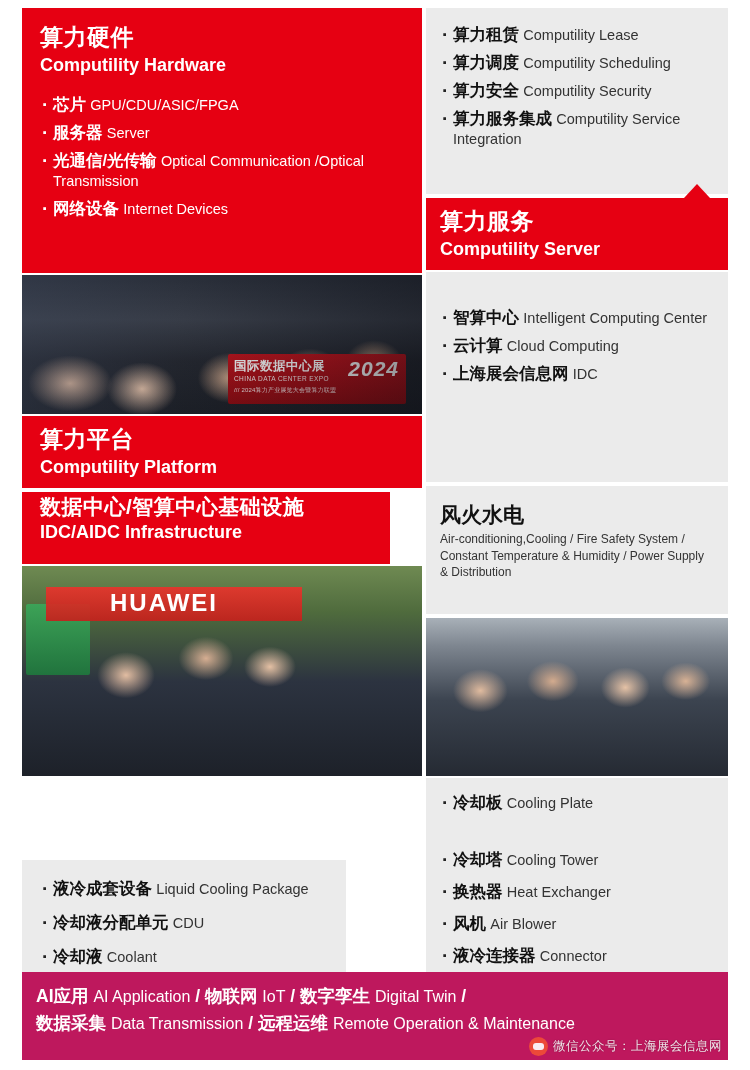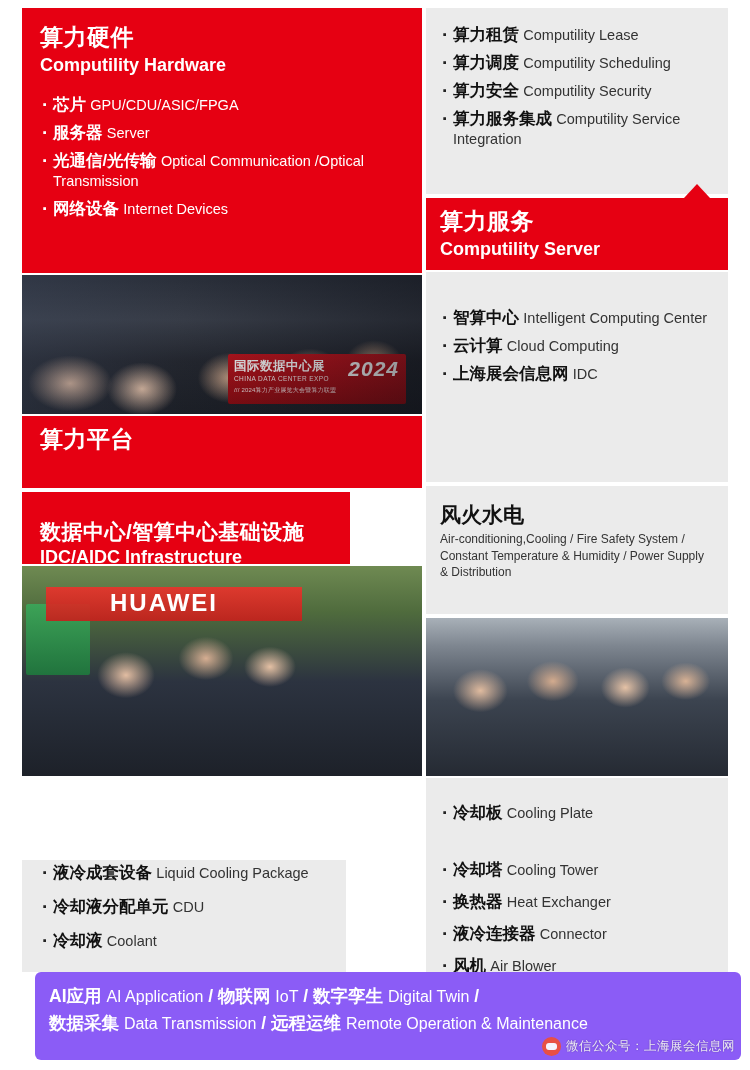--- a/index.html
+++ b/index.html
@@ -163,28 +163,27 @@
   .notch {
     position: absolute;
     width: 0; height: 0;
     border-left: 13px solid transparent;
     border-right: 13px solid transparent;
   }
 
   
   .bottom {
     position: absolute;
-    left: 13px;
+    left: 0;
     bottom: 0;
     width: 706px;
     height: 88px;
-    background: #8b5cf6;
+    background: #be185d;
     color: #fff;
     padding: 11px 14px;
-    border-radius: 6px;
   }
   .bottom .line {
     font-size: 17.5px;
     line-height: 1.55;
     font-weight: bold;
   }
   .bottom .en {
     font-weight: normal;
     font-size: 16px;
   }
@@ -295,79 +294,80 @@
       </li>
       <li>
         <span class="cn">上海展会信息网</span>
         <span class="en">IDC</span>
       </li>
     </ul>
   </div>
 
   <div class="panel red" style="left:0; top:408px; width:400px; height:72px; padding:10px 18px;">
     <div class="hdr-cn">算力平台</div>
-  </div>
-
-  <div class="panel red" style="left:0; top:484px; width:328px; height:72px; padding:27px 18px;">
+    <div class="hdr-en">Computility Platform</div>
+  </div>
+
+  <div class="panel red" style="left:0; top:484px; width:368px; height:72px; padding:2px 18px;">
     <div class="hdr-cn small">数据中心/智算中心基础设施</div>
     <div class="hdr-en">IDC/AIDC Infrastructure</div>
   </div>
 
   <div class="panel grey" style="left:404px; top:478px; width:302px; height:128px; padding:16px 14px;">
     <div style="font-size:21px; font-weight:bold; color:#111; line-height:1.2;">风火水电</div>
     <div style="font-size:12px; color:#333; line-height:1.38; margin-top:4px;">Air-conditioning,Cooling / Fire Safety System / Constant Temperature &amp; Humidity / Power Supply &amp; Distribution</div>
   </div>
 
   <div class="photo crowd2" style="left:0; top:558px; width:400px; height:210px;padding-left:24px;">
     <div class="green-sign"></div>
     <div class="huawei-bar"></div>
     <div class="huawei-txt">HUAWEI</div>
   </div>
 
   <div class="photo crowd3" style="left:404px; top:610px; width:302px; height:158px;"></div>
 
 
-  <div class="panel grey" style="left:0; top:852px; width:324px; height:112px; padding:2px 18px;">
+  <div class="panel grey" style="left:0; top:852px; width:324px; height:112px; padding:18px 18px;">
     <ul class="bul">
       <li style="margin-bottom:13px;">
         <span class="cn">液冷成套设备</span>
         <span class="en">Liquid Cooling Package</span>
       </li>
       <li style="margin-bottom:13px;">
         <span class="cn">冷却液分配单元</span>
         <span class="en">CDU</span>
       </li>
       <li>
         <span class="cn">冷却液</span>
         <span class="en">Coolant</span>
       </li>
     </ul>
   </div>
 
-  <div class="panel grey" style="left:404px; top:770px; width:302px; height:194px; padding:24px 14px;">
+  <div class="panel grey" style="left:404px; top:770px; width:302px; height:194px; padding:14px 14px;">
     <ul class="bul">
       <li style="margin-bottom:11px;">
         <span class="cn">冷却板</span>
         <span class="en">Cooling Plate</span>
       </li>
       <li style="margin-bottom:11px;margin-top:36px;">
         <span class="cn">冷却塔</span>
         <span class="en">Cooling Tower</span>
       </li>
       <li style="margin-bottom:11px;">
         <span class="cn">换热器</span>
         <span class="en">Heat Exchanger</span>
       </li>
       <li style="margin-bottom:11px;">
+        <span class="cn">风机</span>
+        <span class="en">Air Blower</span>
+      </li>
+      <li style="margin-bottom:11px;">
         <span class="cn">液冷连接器</span>
         <span class="en">Connector</span>
-      </li>
-      <li style="margin-bottom:11px;">
-        <span class="cn">风机</span>
-        <span class="en">Air Blower</span>
       </li>
     </ul>
   </div>
 
   <div class="bottom">
     <div class="line">
       <span>AI应用</span>
       <span class="en">AI Application</span>
       <span>/</span>
       <span>物联网</span>

